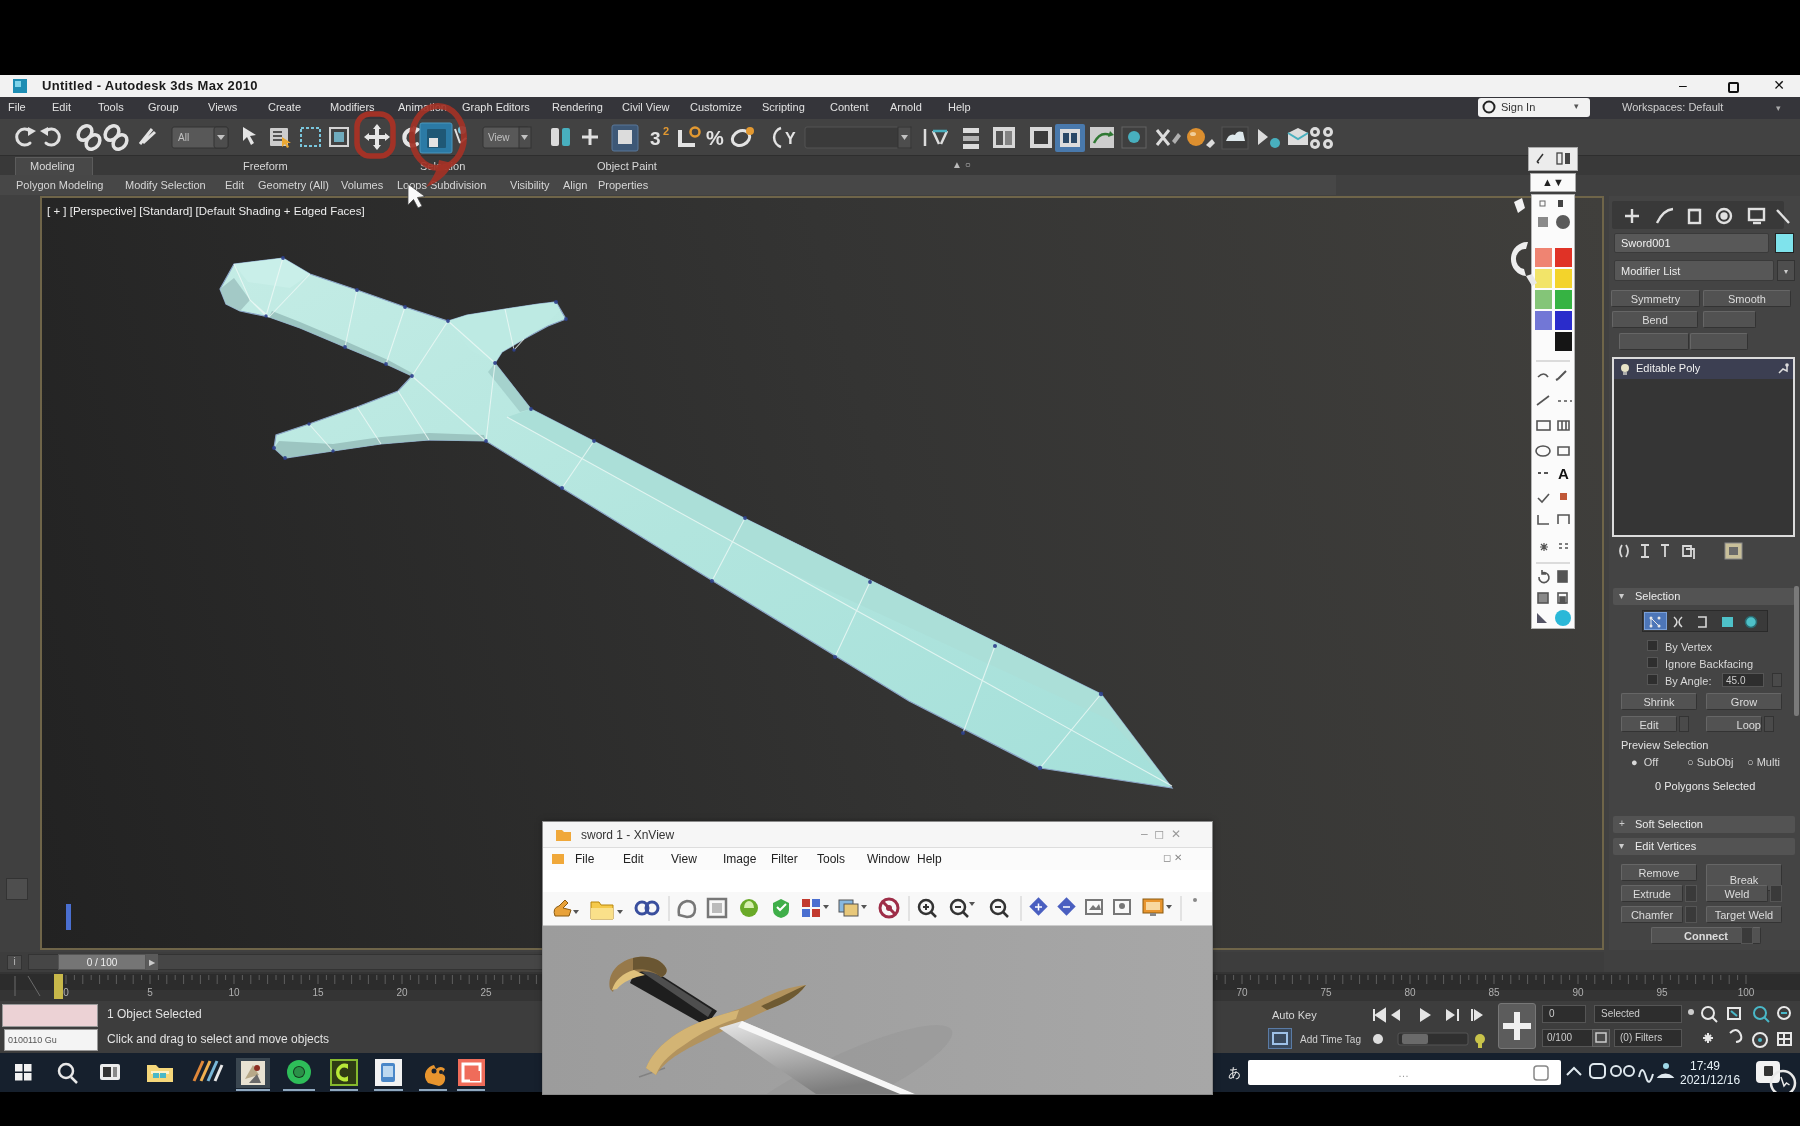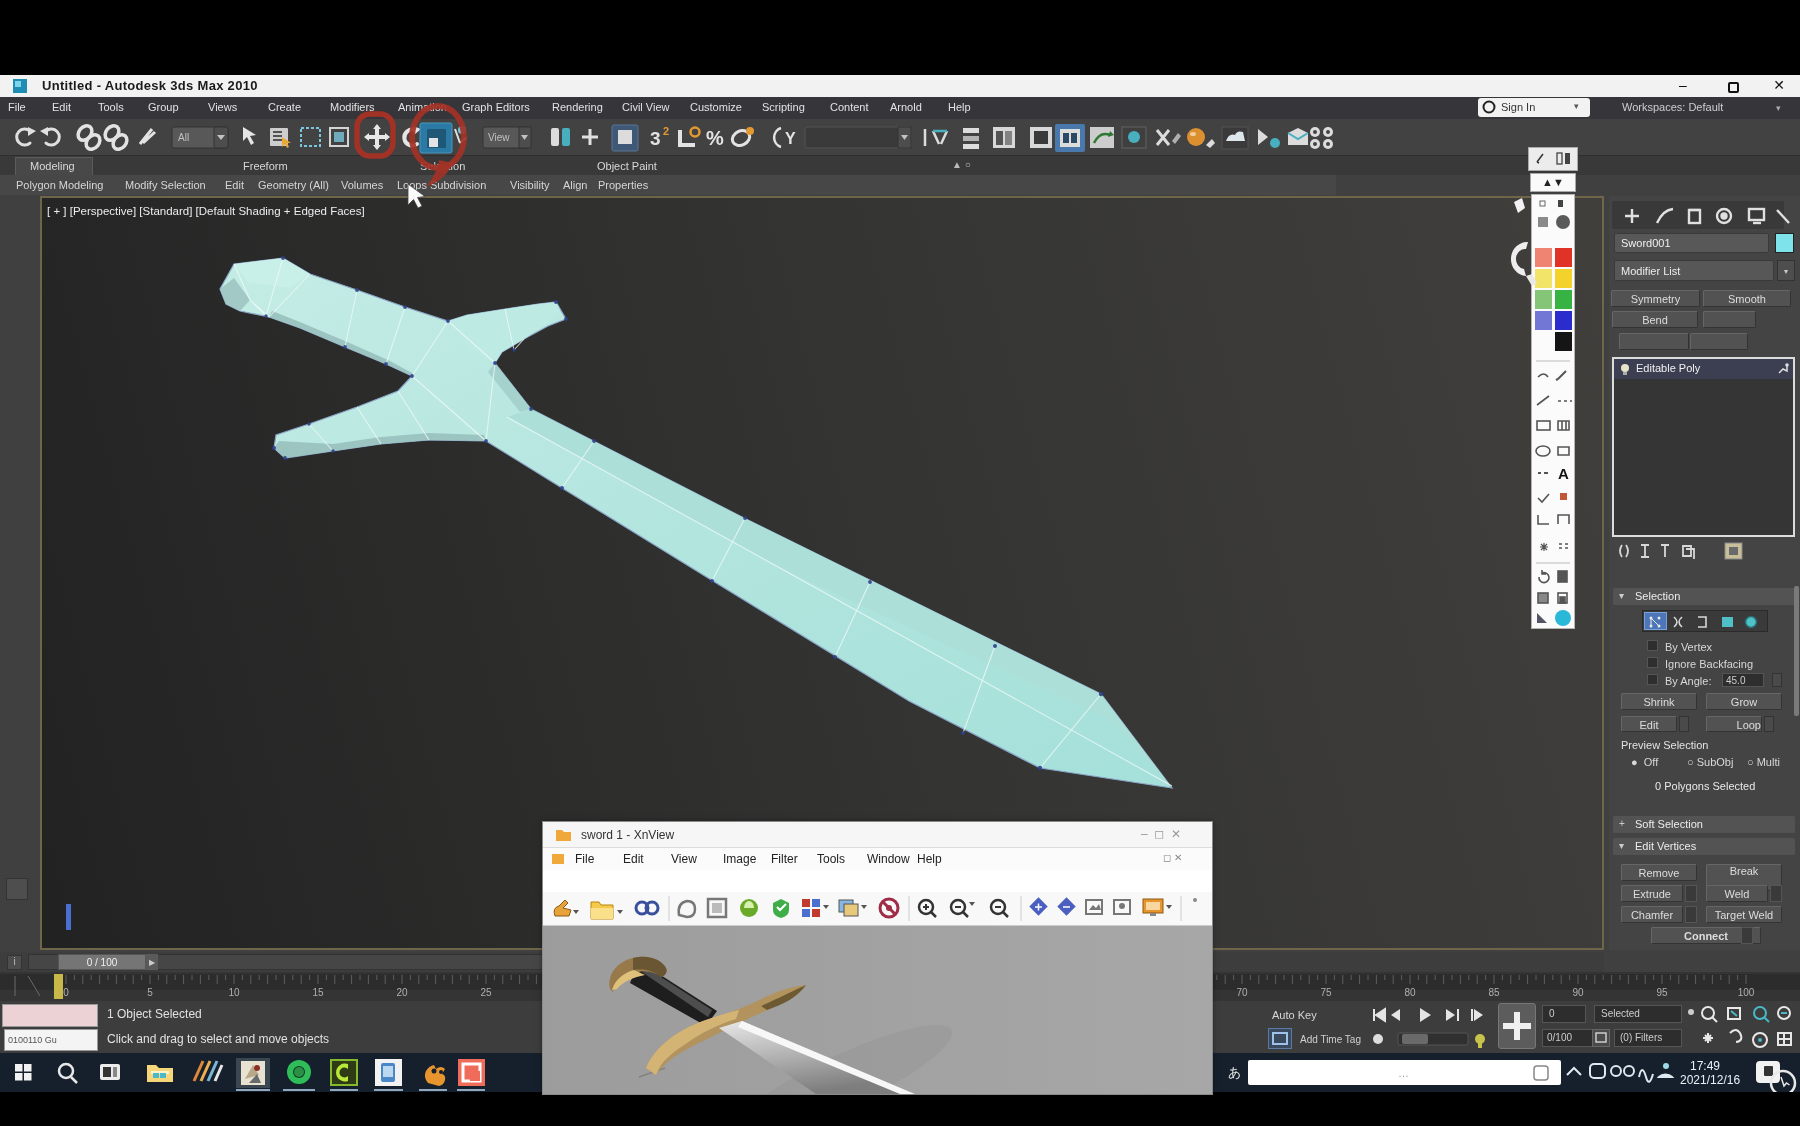--- a/index.html
+++ b/index.html
@@ -372,21 +372,21 @@
     <span class="abs" style="left:12px;top:543px;color:#e2e2e2;">Preview Selection</span>
     <span class="abs" style="left:22px;top:560px;color:#d8d8d8;">●&nbsp; Off</span>
     <span class="abs" style="left:78px;top:560px;color:#d8d8d8;">○ SubObj</span>
     <span class="abs" style="left:138px;top:560px;color:#d8d8d8;">○ Multi</span>
     <span class="abs" style="left:46px;top:584px;color:#e8e8e8;">0 Polygons Selected</span>
     <div class="abs" style="left:4px;top:620px;width:182px;height:17px;background:#535353;border-radius:2px;color:#ececec;padding:2px 0 0 22px;">Soft Selection</div>
     <span class="abs" style="left:10px;top:622px;color:#ccc;font-size:10px;">+</span>
     <div class="abs" style="left:4px;top:642px;width:182px;height:17px;background:#535353;border-radius:2px;color:#ececec;padding:2px 0 0 22px;">Edit Vertices</div>
     <span class="abs" style="left:10px;top:644px;color:#ccc;font-size:10px;">▾</span>
     <div class="pbtn" style="left:12px;top:668px;width:76px;height:17px;padding-top:2px;">Remove</div>
-    <div class="pbtn" style="left:97px;top:668px;width:76px;height:27px;padding-top:0;">Break</div>
+    <div class="pbtn" style="left:97px;top:668px;width:76px;height:27px;padding-top:9px;">Break</div>
     <div class="pbtn" style="left:12px;top:689px;width:62px;height:17px;padding-top:2px;">Extrude</div>
     <div class="abs" style="left:76px;top:689px;width:12px;height:17px;background:#3a3a3a;border:1px solid #555;"></div>
     <div class="pbtn" style="left:97px;top:689px;width:62px;height:17px;padding-top:2px;">Weld</div>
     <div class="abs" style="left:161px;top:689px;width:12px;height:17px;background:#3a3a3a;border:1px solid #555;"></div>
     <div class="pbtn" style="left:12px;top:710px;width:62px;height:17px;padding-top:2px;">Chamfer</div>
     <div class="abs" style="left:76px;top:710px;width:12px;height:17px;background:#3a3a3a;border:1px solid #555;"></div>
     <div class="pbtn" style="left:97px;top:710px;width:76px;height:17px;padding-top:2px;">Target Weld</div>
     <div class="pbtn" style="left:42px;top:731px;width:110px;height:17px;padding-top:2px;font-weight:bold;">Connect</div>
     <div class="abs" style="left:132px;top:731px;width:12px;height:17px;background:#3a3a3a;border:1px solid #555;"></div>
     <div class="abs" style="left:185px;top:390px;width:5px;height:130px;background:#7a7a7a;border-radius:2px;"></div>

